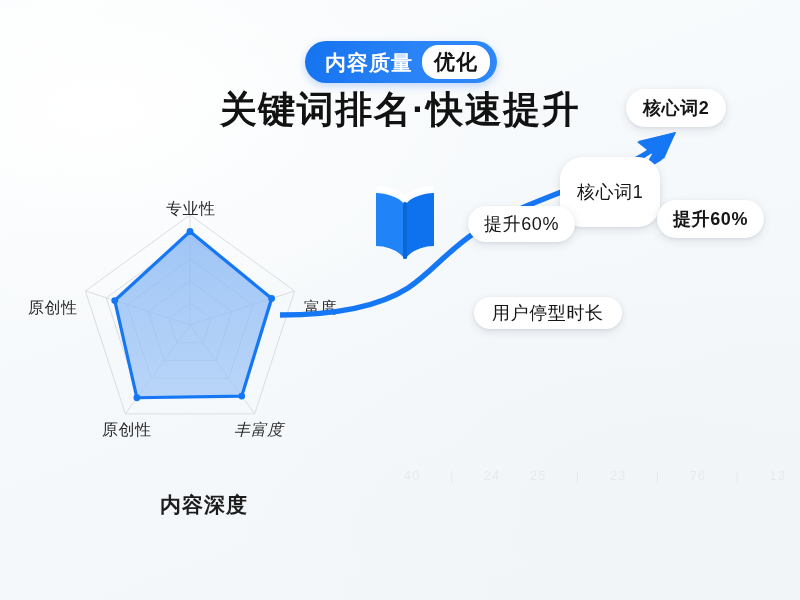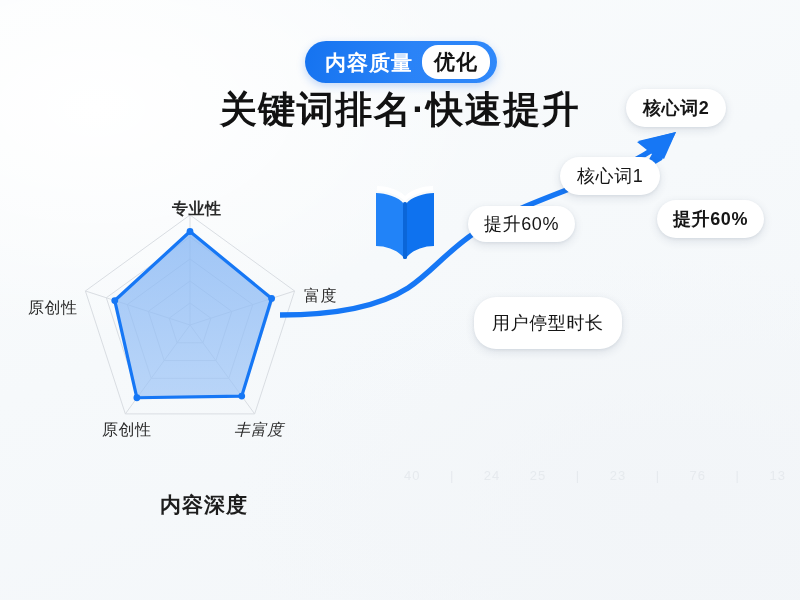--- a/index.html
+++ b/index.html
@@ -132,24 +132,24 @@
     color: #161616;
     font-size: 18px;
     letter-spacing: 0.6px;
     display: flex;
     align-items: center;
     justify-content: center;
     white-space: nowrap;
   }
   .pill.strong { font-weight: 700; }
   #pill-kw2  { left: 626px; top: 89px;  height: 38px; padding: 0 17px; text-align: center; }
-  #pill-kw1  { left: 560px; top: 157px; height: 38px; padding: 0 17px; }
+  #pill-kw1  { left: 560px; top: 157px; height: 38px; padding: 16px 17px; }
   #pill-up-l { left: 468px; top: 206px; height: 36px; padding: 0 16px; }
   #pill-up-r { left: 657px; top: 200px; height: 38px; padding: 0 16px; font-weight: 700; }
-  #pill-dwell{ left: 474px; top: 297px; height: 20px; padding: 16px 18px; }
+  #pill-dwell{ left: 474px; top: 297px; height: 32px; padding: 0 18px; }
 
   
   #ghost-axis {
     position: absolute;
     left: 404px;
     top: 462px;
     width: 382px;
     height: 26px;
     display: flex;
     align-items: center;
@@ -202,22 +202,22 @@
 
       <g fill="#1677f5">
         <circle cx="170" cy="31.5" r="3.4"></circle>
         <circle cx="251.6" cy="98.44" r="3.4"></circle>
         <circle cx="221.73" cy="196.12" r="3.4"></circle>
         <circle cx="116.86" cy="197.76" r="3.4"></circle>
         <circle cx="94.77" cy="100.54" r="3.4"></circle>
       </g>
     </svg>
 
-    <span class="radar-label" style="left:152px; top:-1px;font-weight:bold;">专业性</span>
-    <span class="radar-label" style="left:284px; top:86px;">富度</span>
+    <span class="radar-label" style="left:146px; top:-1px;">专业性</span>
+    <span class="radar-label" style="left:284px; top:98px;">富度</span>
     <span class="radar-label" style="left:214px; top:220px;font-style:italic;">丰富度</span>
     <span class="radar-label" style="left:82px; top:220px;">原创性</span>
     <span class="radar-label" style="left:8px; top:98px;">原创性</span>
   </div>
 
   <div id="depth-caption">内容深度</div>
 
   <div id="growth-wrap">
     <svg width="480" height="230" viewBox="0 0 480 230">
       <path d="M 0 205 C 60 205, 100 196, 128 178 C 152 162, 168 140, 196 122 C 248 88, 320 74, 372 40" fill="none" stroke="#1677f5" stroke-width="5.4" stroke-linecap="round"></path>

